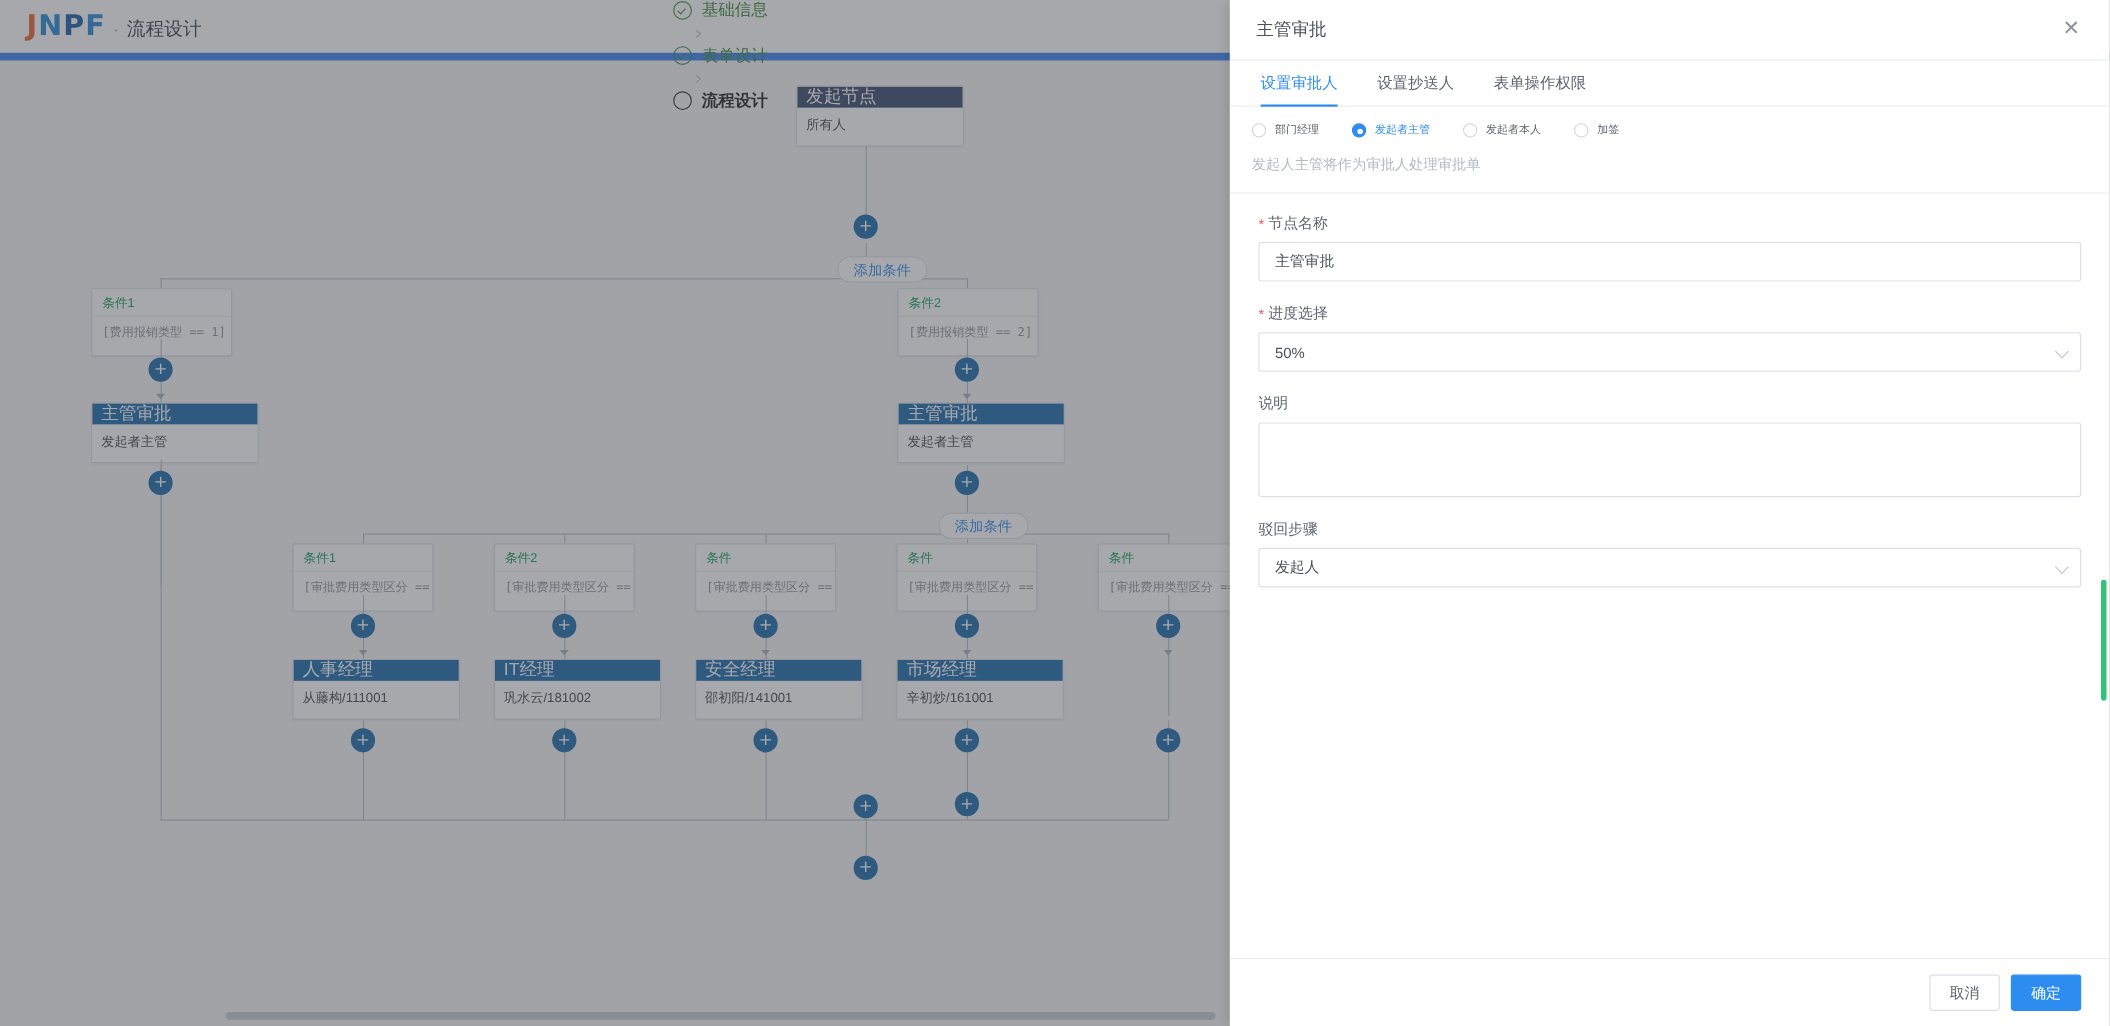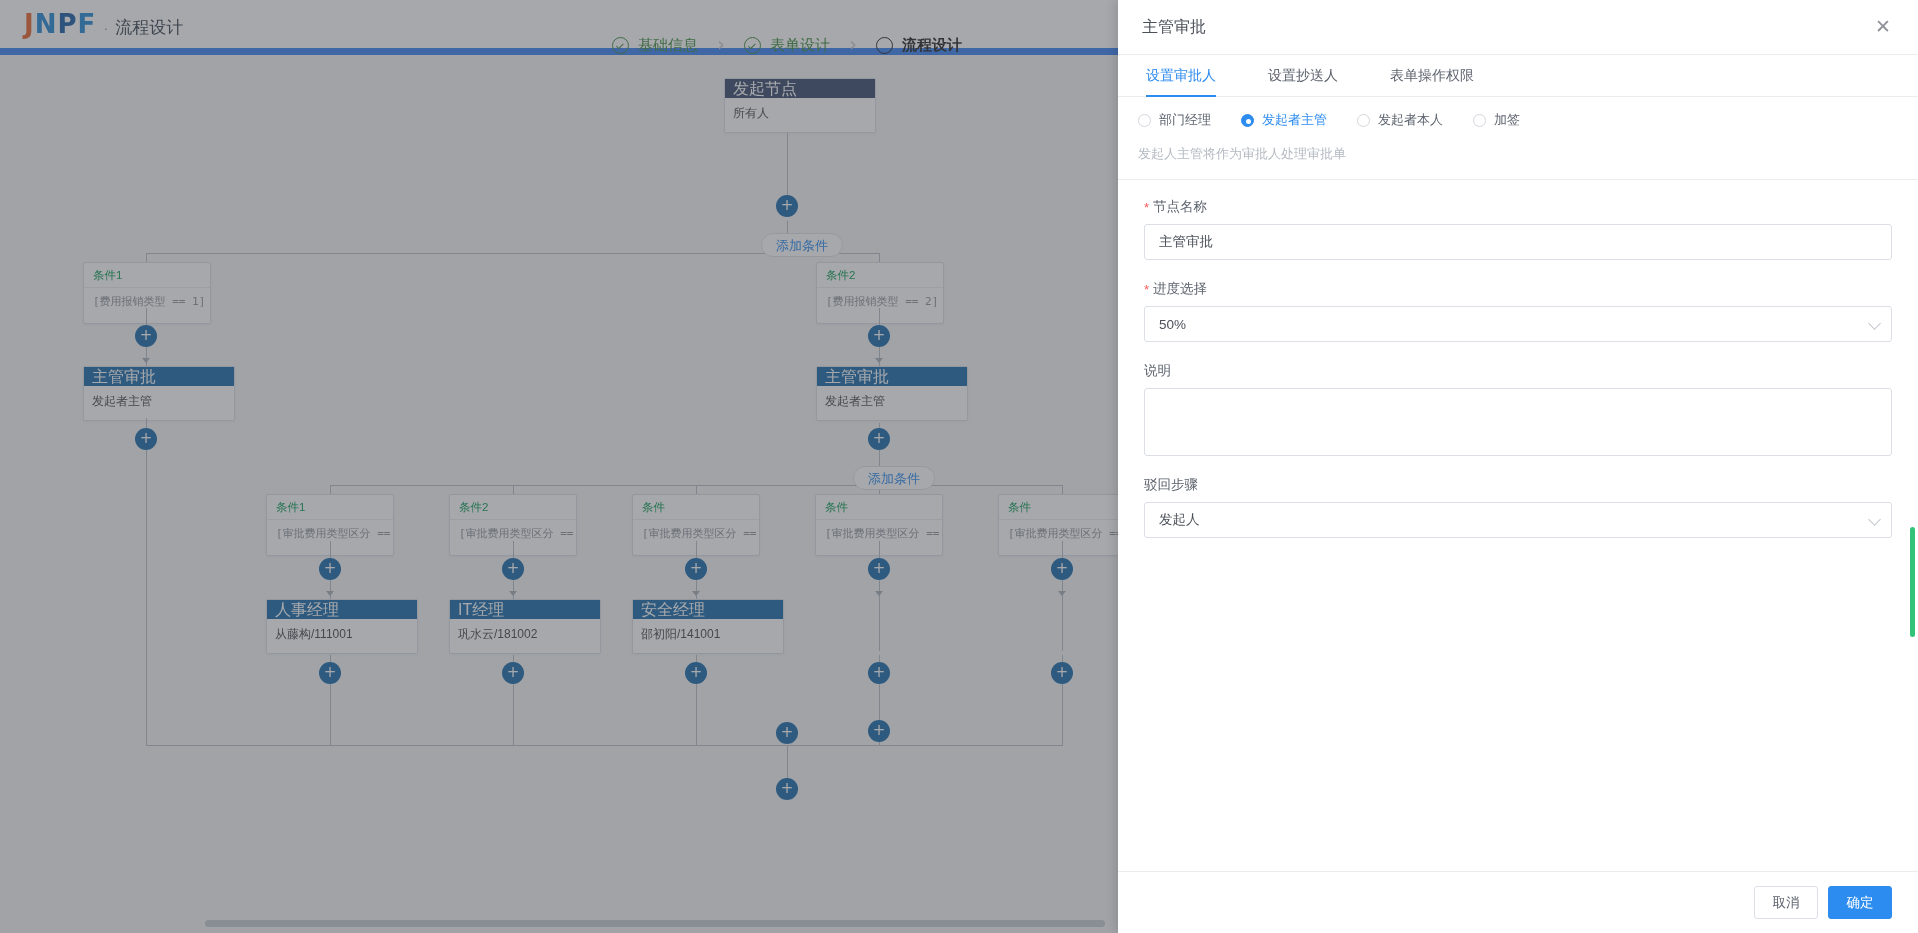--- a/index.html
+++ b/index.html
@@ -32,21 +32,21 @@
   }
   .logo-j { color: #e8642c; }
   .logo-n { color: #2688d6; }
   .logo-p { color: #1a5fa8; }
   .logo-f { color: #2688d6; }
   .logo-dot { color: #9aa3ad; font-size: 15px; margin: 0 7px; }
   .logo-text { font-size: 17px; color: #3b4452; }
 
   .steps {
     position: absolute; left: 612px; top: 0;
-    height: 55px; display: flex; align-items: flex-end;
+    height: 55px; display: flex; align-items: flex-start; flex-direction: column;
   }
   .step { display: flex; align-items: center; }
   .step-circle {
     width: 17px; height: 17px; border-radius: 50%;
     border: 1.6px solid #3b8a3b;
     display: flex; align-items: center; justify-content: center;
     margin-right: 9px;
   }
   .step-circle.done::after {
     content: ""; display: block;
@@ -190,21 +190,20 @@
     color: #909399; font-size: 19px;
     line-height: 20px; text-align: center;
     font-family: "DejaVu Sans", sans-serif;
   }
 
   .tabs {
     height: 42px; flex: 0 0 42px;
     display: flex; align-items: stretch;
     border-bottom: 1px solid #ececec;
     padding-left: 10px;
-    gap: 16px;
   }
   .tab {
     padding: 0 18px;
     display: flex; align-items: center;
     font-size: 14px; color: #5d636e;
     position: relative;
   }
   .tab.active { color: #2d8cf0; }
   .tab.active::after {
     content: ""; position: absolute;
@@ -228,21 +227,21 @@
     margin-right: 8px; flex: 0 0 13px;
     position: relative;
   }
   .radio-dot.checked { border-color: #2d8cf0; background: #2d8cf0; }
   .radio-dot.checked::after {
     content: ""; position: absolute;
     top: 4px; left: 4px;
     width: 5px; height: 5px; border-radius: 50%;
     background: #ffffff;
   }
-  .radio-label { font-size: 13px; color: #5d636e; white-space: nowrap; }
+  .radio-label { font-size: 10px; color: #5d636e; white-space: nowrap; }
   .radio-item.checked .radio-label { color: #2d8cf0; }
 
   .hint {
     padding: 4px 24px 16px 20px;
     font-size: 13px; color: #b4b9c1;
   }
   .sep { height: 1px; background: #ececec; margin: 0; }
 
   .form { padding: 18px 26px 0 26px; }
   .field { margin-bottom: 20px; }
@@ -423,20 +422,24 @@
     <div class="ln v" style="left:696px; top:600px; height:90px;"></div>
     <div class="plus-btn" style="left:685px; top:607px;">+</div>
 
     <div class="cond-node" style="left:815px; top:439px;">
       <div class="cond-head">条件</div>
       <div class="cond-body">[审批费用类型区分 == 6]</div>
     </div>
     <div class="ln v" style="left:879px; top:486px; height:110px;"></div>
     <div class="plus-btn" style="left:868px; top:503px;">+</div>
     <div class="arrow" style="left:875px; top:536px;"></div>
+    <div class="node" style="left:815px; top:544px;">
+      <div class="node-head approve">市场经理</div>
+      <div class="node-body">辛初炒/161001</div>
+    </div>
     <div class="ln v" style="left:879px; top:600px; height:90px;"></div>
     <div class="plus-btn" style="left:868px; top:607px;">+</div>
     <div class="plus-btn" style="left:868px; top:665px;">+</div>
 
     <div class="cond-node" style="left:998px; top:439px;">
       <div class="cond-head">条件</div>
       <div class="cond-body">[审批费用类型区分 == 5]</div>
     </div>
     <div class="ln v" style="left:1062px; top:486px; height:110px;"></div>
     <div class="plus-btn" style="left:1051px; top:503px;">+</div>

